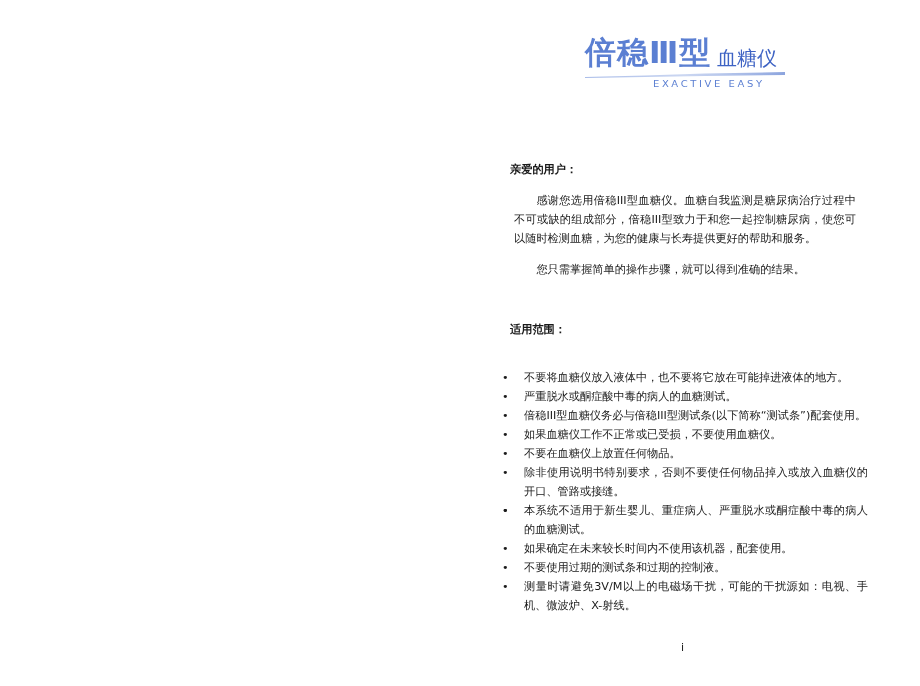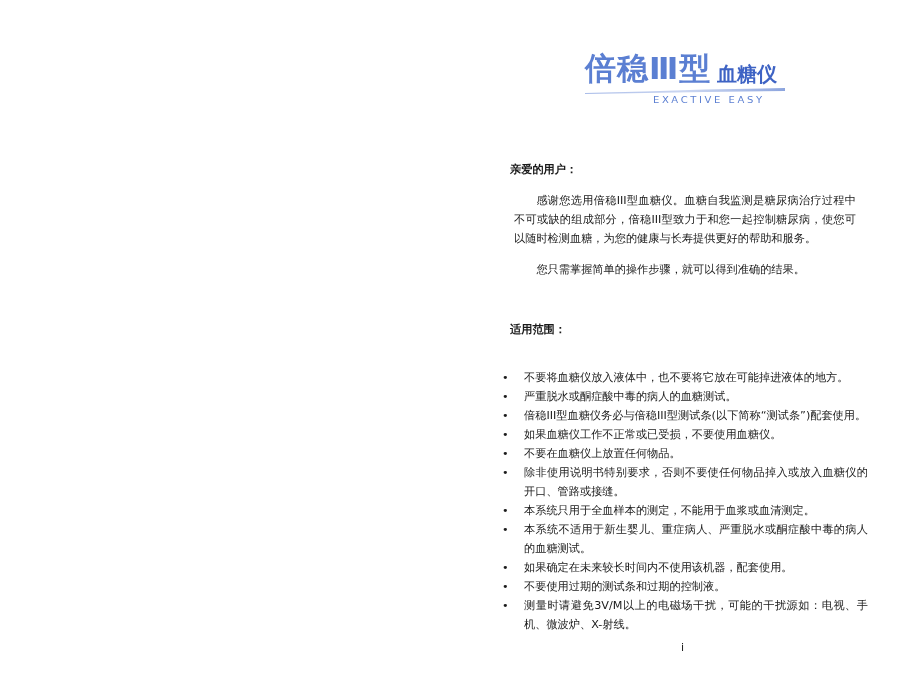--- a/index.html
+++ b/index.html
@@ -24,40 +24,40 @@
     .right-page {
       position: absolute;
       left: 460px; top: 0;
       width: 460px; height: 686px;
       background: #ffffff;
     }
     
     .logo {
       position: absolute;
       left: 585px;
-      top: 48px;
+      top: 32px;
       width: 200px;
       height: 60px;
     }
     .logo-main {
       position: absolute;
       left: 0; top: 2px;
       font-size: 31px;
       font-weight: bold;
       letter-spacing: 1px;
       color: #5b7fd2;
       white-space: nowrap;
       line-height: 36px;
       font-family: "DejaVu Sans", sans-serif;
     }
     .logo-sub {
       position: absolute;
       left: 132px; top: 14px;
       font-size: 20px;
-      font-weight: bold;
+      font-weight: normal;
       color: #3e63c4;
       white-space: nowrap;
       line-height: 24px;
     }
     .logo-swoosh {
       position: absolute;
       left: 0; top: 40px;
       width: 200px; height: 6px;
     }
     .logo-tagline {
@@ -154,21 +154,21 @@
   <div class="gap"></div>
   <div class="gap" style="height:2px"></div>
 
   <ul class="bullets">
     <li><span class="bullet">•</span><span>不要将血糖仪放入液体中，也不要将它放在可能掉进液体的地方。</span></li>
     <li><span class="bullet">•</span><span>严重脱水或酮症酸中毒的病人的血糖测试。</span></li>
     <li><span class="bullet">•</span><span>倍稳III型血糖仪务必与倍稳III型测试条(以下简称“测试条”)配套使用。</span></li>
     <li><span class="bullet">•</span><span>如果血糖仪工作不正常或已受损，不要使用血糖仪。</span></li>
     <li><span class="bullet">•</span><span>不要在血糖仪上放置任何物品。</span></li>
     <li><span class="bullet">•</span><span>除非使用说明书特别要求，否则不要使任何物品掉入或放入血糖仪的开口、管路或接缝。</span></li>
-    <li><span class="bullet">•</span><span>本系统只用于全血样本的测定，不能用于血浆或血清测定。</span></li>
+    <li><span class="bullet">•</span></li>
     <li><span class="bullet">•</span><span>本系统不适用于新生婴儿、重症病人、严重脱水或酮症酸中毒的病人的血糖测试。</span></li>
     <li><span class="bullet">•</span><span>如果确定在未来较长时间内不使用该机器，配套使用。</span></li>
     <li><span class="bullet">•</span><span>不要使用过期的测试条和过期的控制液。</span></li>
     <li><span class="bullet">•</span><span>测量时请避免3V/M以上的电磁场干扰，可能的干扰源如：电视、手机、微波炉、X-射线。</span></li>
   </ul>
 </div>
 
 <div class="page-number">i</div>
 
 </body></html>

